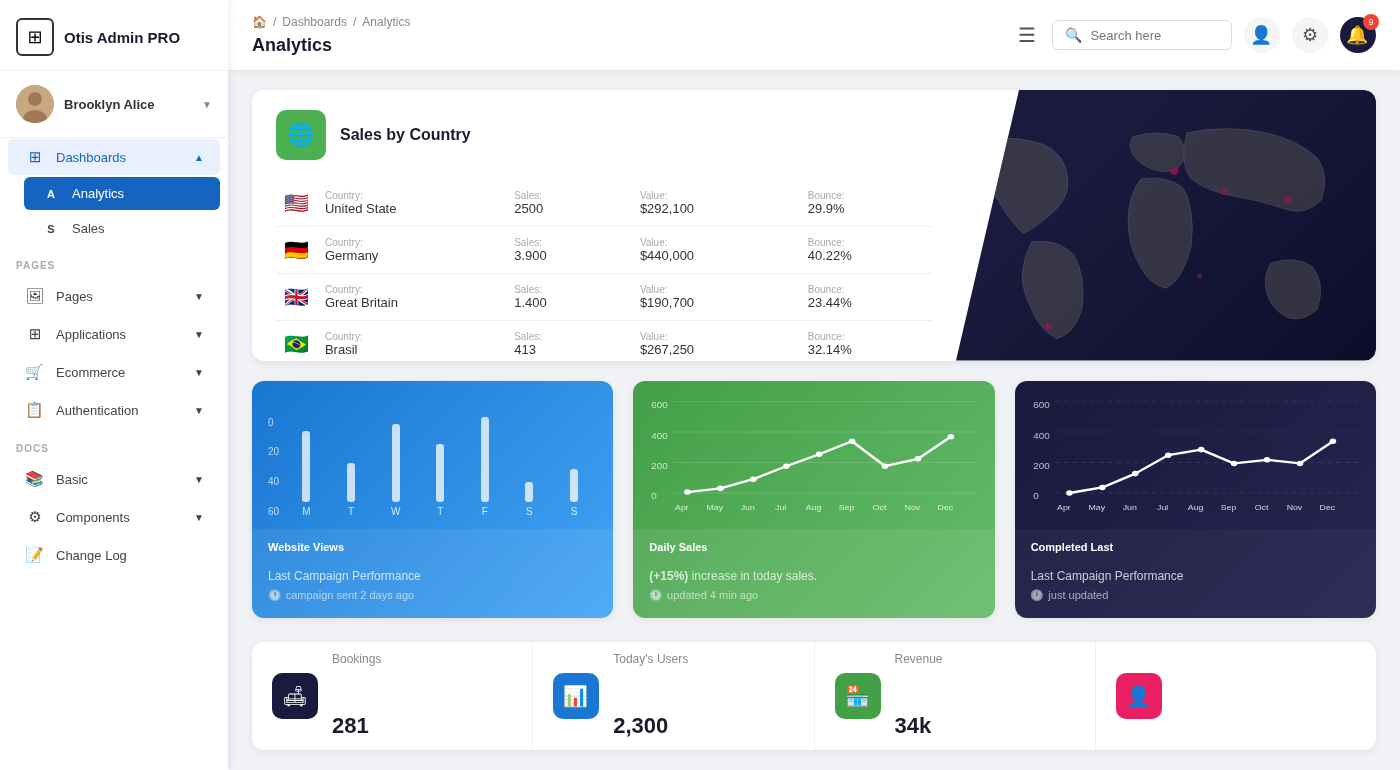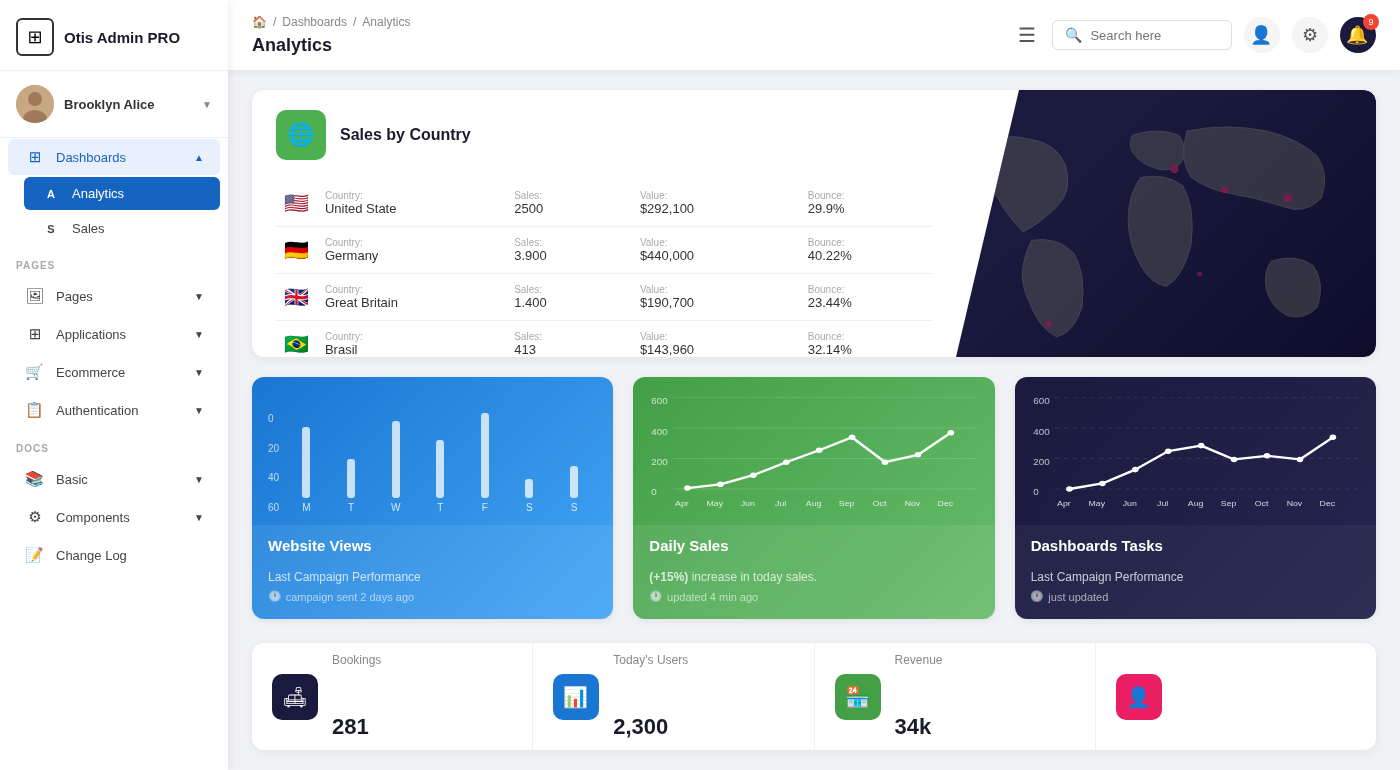--- a/index.html
+++ b/index.html
@@ -109,21 +109,21 @@
     
     .charts-row { display: flex; gap: 20px; }
     .chart-card { flex: 1; border-radius: 12px; overflow: hidden; box-shadow: 0 2px 8px rgba(0,0,0,0.07); display: flex; flex-direction: column; }
     .chart-card.blue { background: linear-gradient(135deg, #1976d2, #42a5f5); }
     .chart-card.green { background: linear-gradient(135deg, #43a047, #66bb6a); }
     .chart-card.dark { background: linear-gradient(135deg, #1a1a3e, #252550); }
 
     .chart-area { flex: 1; padding: 16px 16px 8px; }
     .chart-bottom { padding: 12px 16px 16px; background: rgba(255,255,255,0.08); }
     .chart-card.dark .chart-bottom { background: rgba(255,255,255,0.04); }
-    .chart-name { font-size: 15px; font-weight: 700; color: #fff; margin-bottom: 16px; }
+    .chart-name { font-size: 11px; font-weight: 700; color: #fff; margin-bottom: 16px; }
     .chart-subtitle { font-size: 12px; color: rgba(255,255,255,0.75); }
     .chart-time { font-size: 11px; color: rgba(255,255,255,0.6); display: flex; align-items: center; gap: 4px; margin-top: 6px; }
 
     
     .chart-svg { width: 100%; height: 120px; }
 
     
     .stats-row {
       display: flex; gap: 0; border-radius: 12px; overflow: hidden;
       box-shadow: 0 2px 8px rgba(0,0,0,0.07); margin-top: 4px;
@@ -322,21 +322,21 @@
       <td>
         <div class="col-label">Country:</div>
         <div class="col-value">Brasil</div>
       </td>
       <td style="padding-left:24px;">
         <div class="col-label">Sales:</div>
         <div class="col-value">413</div>
       </td>
       <td style="padding-left:24px;">
         <div class="col-label">Value:</div>
-        <div class="col-value">$143,960</div>
+        <div class="col-value">$267,250</div>
       </td>
       <td style="padding-left:24px;">
         <div class="col-label">Bounce:</div>
         <div class="col-value">32.14%</div>
       </td>
     </tr>
             </tbody>
         </table>
       </div>
       <div class="sales-map">
@@ -490,21 +490,21 @@
             <text x="90" y="122" fill="rgba(255,255,255,0.8)" font-size="8" text-anchor="middle">Jun</text>
             <text x="120" y="122" fill="rgba(255,255,255,0.8)" font-size="8" text-anchor="middle">Jul</text>
             <text x="150" y="122" fill="rgba(255,255,255,0.8)" font-size="8" text-anchor="middle">Aug</text>
             <text x="180" y="122" fill="rgba(255,255,255,0.8)" font-size="8" text-anchor="middle">Sep</text>
             <text x="210" y="122" fill="rgba(255,255,255,0.8)" font-size="8" text-anchor="middle">Oct</text>
             <text x="240" y="122" fill="rgba(255,255,255,0.8)" font-size="8" text-anchor="middle">Nov</text>
             <text x="270" y="122" fill="rgba(255,255,255,0.8)" font-size="8" text-anchor="middle">Dec</text>
           </svg>
         </div>
         <div class="chart-bottom">
-          <div class="chart-name">Dashboards Tasks</div>
+          <div class="chart-name">Completed Last</div>
           <div class="chart-subtitle">Last Campaign Performance</div>
           <div class="chart-time">
             <span>🕐</span>
             <span>just updated</span>
           </div>
         </div>
       </div>
     </div>
 
     <div class="stats-row">

